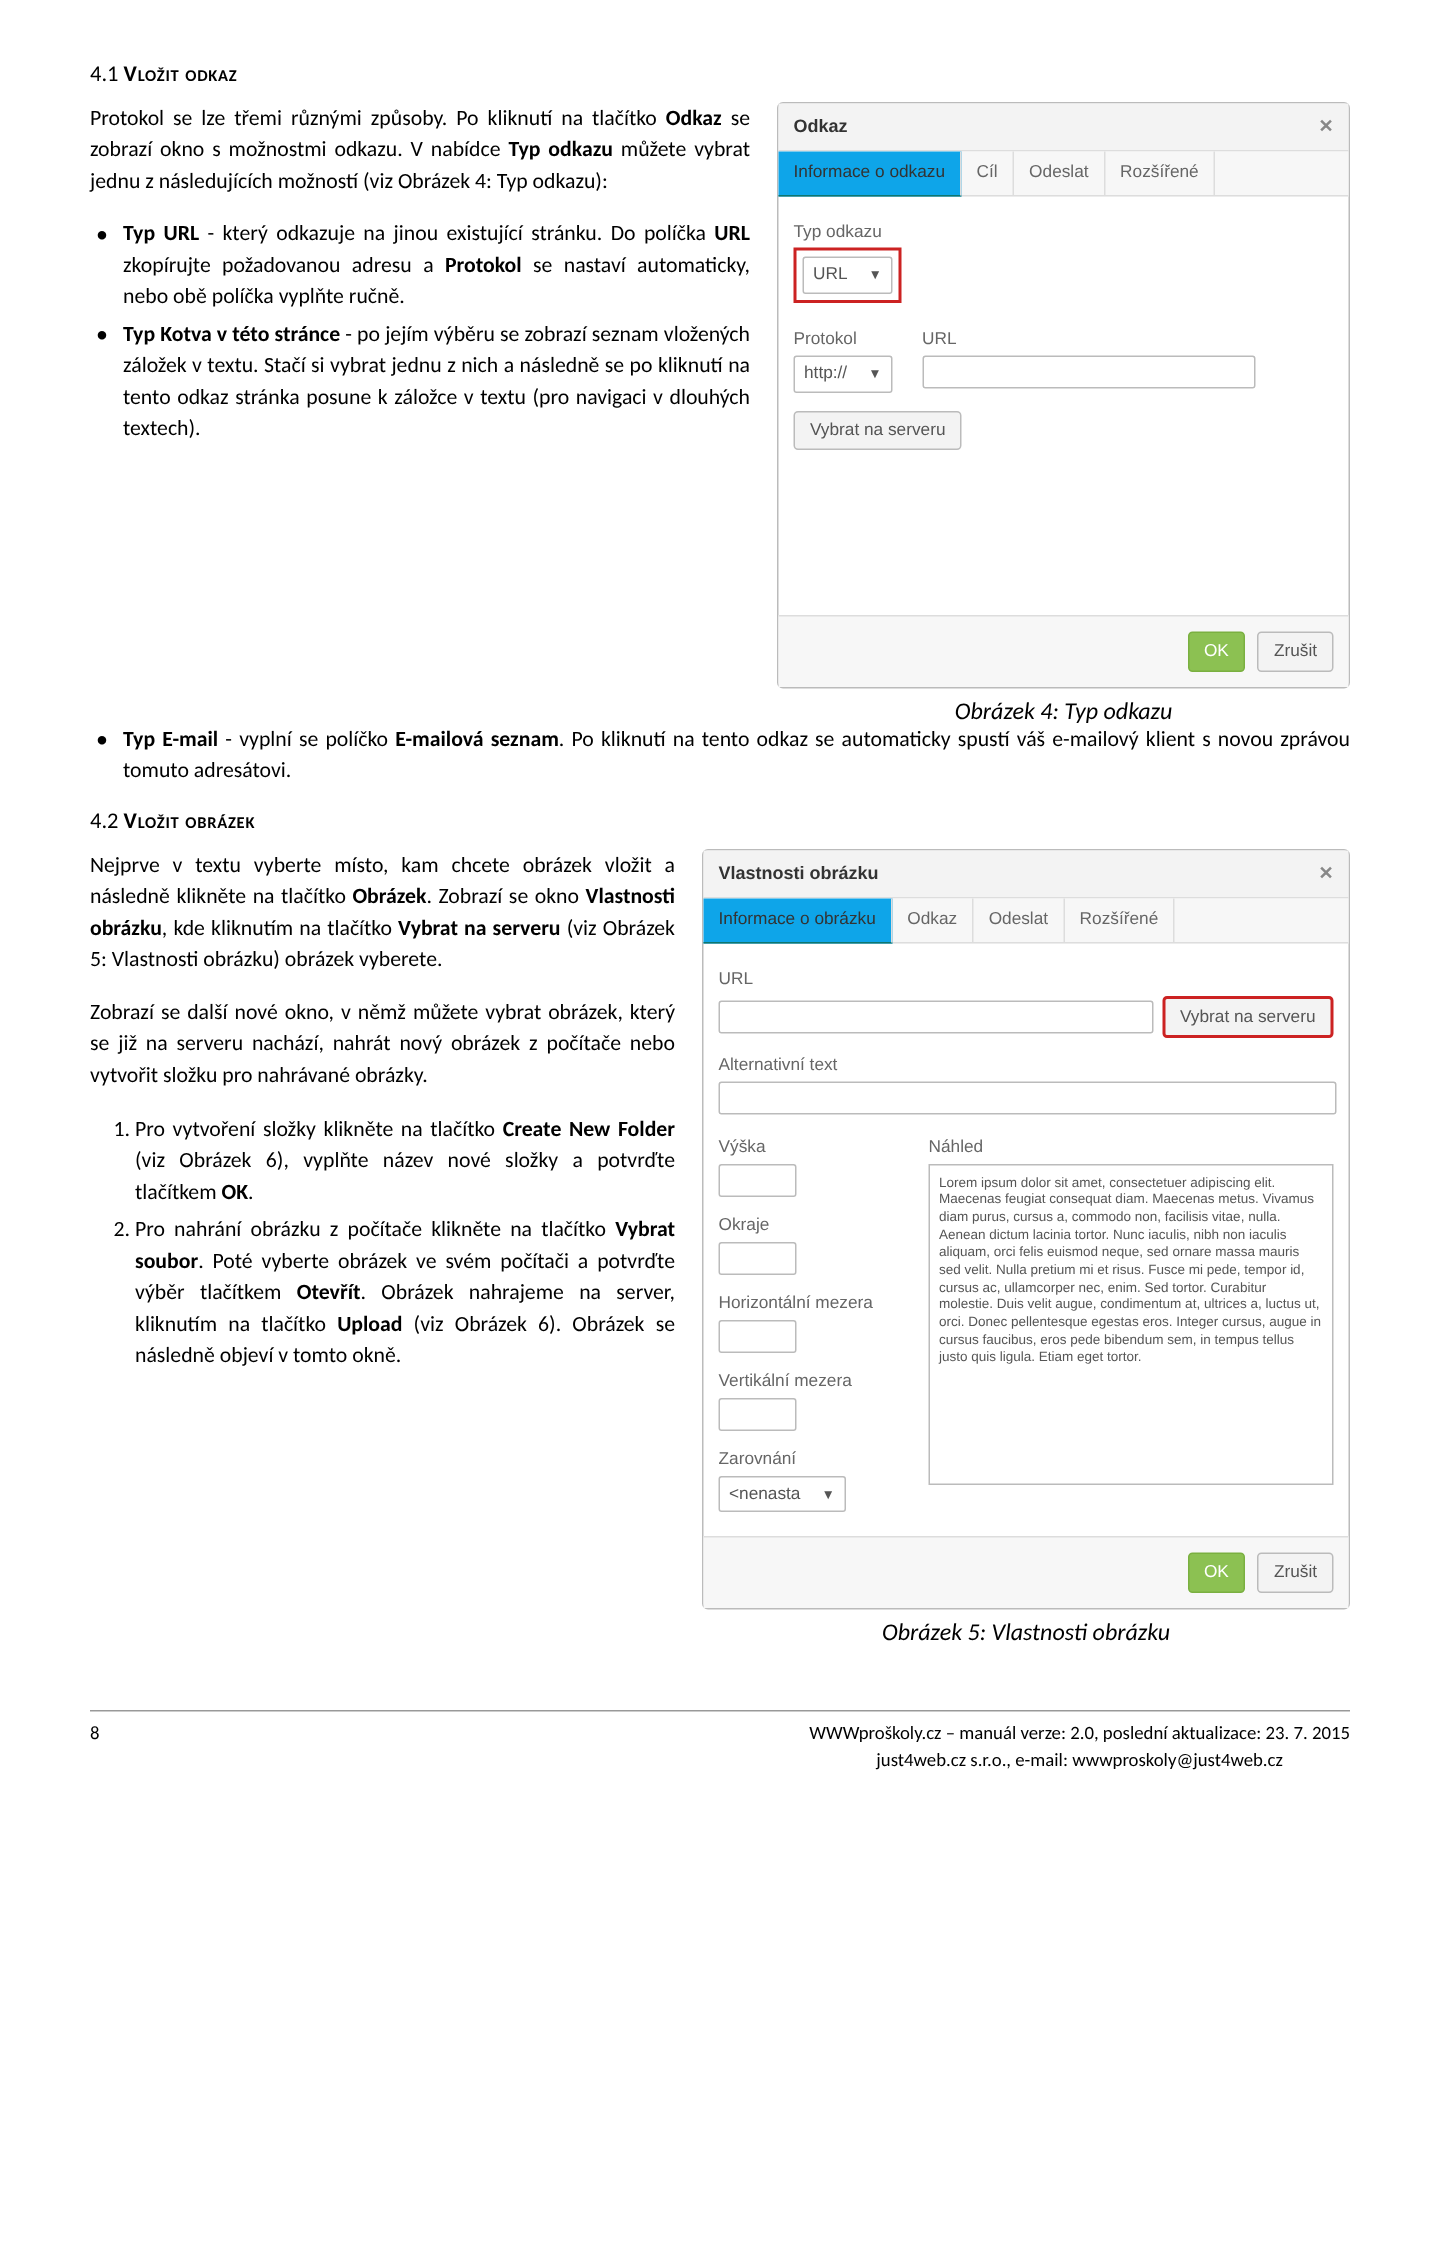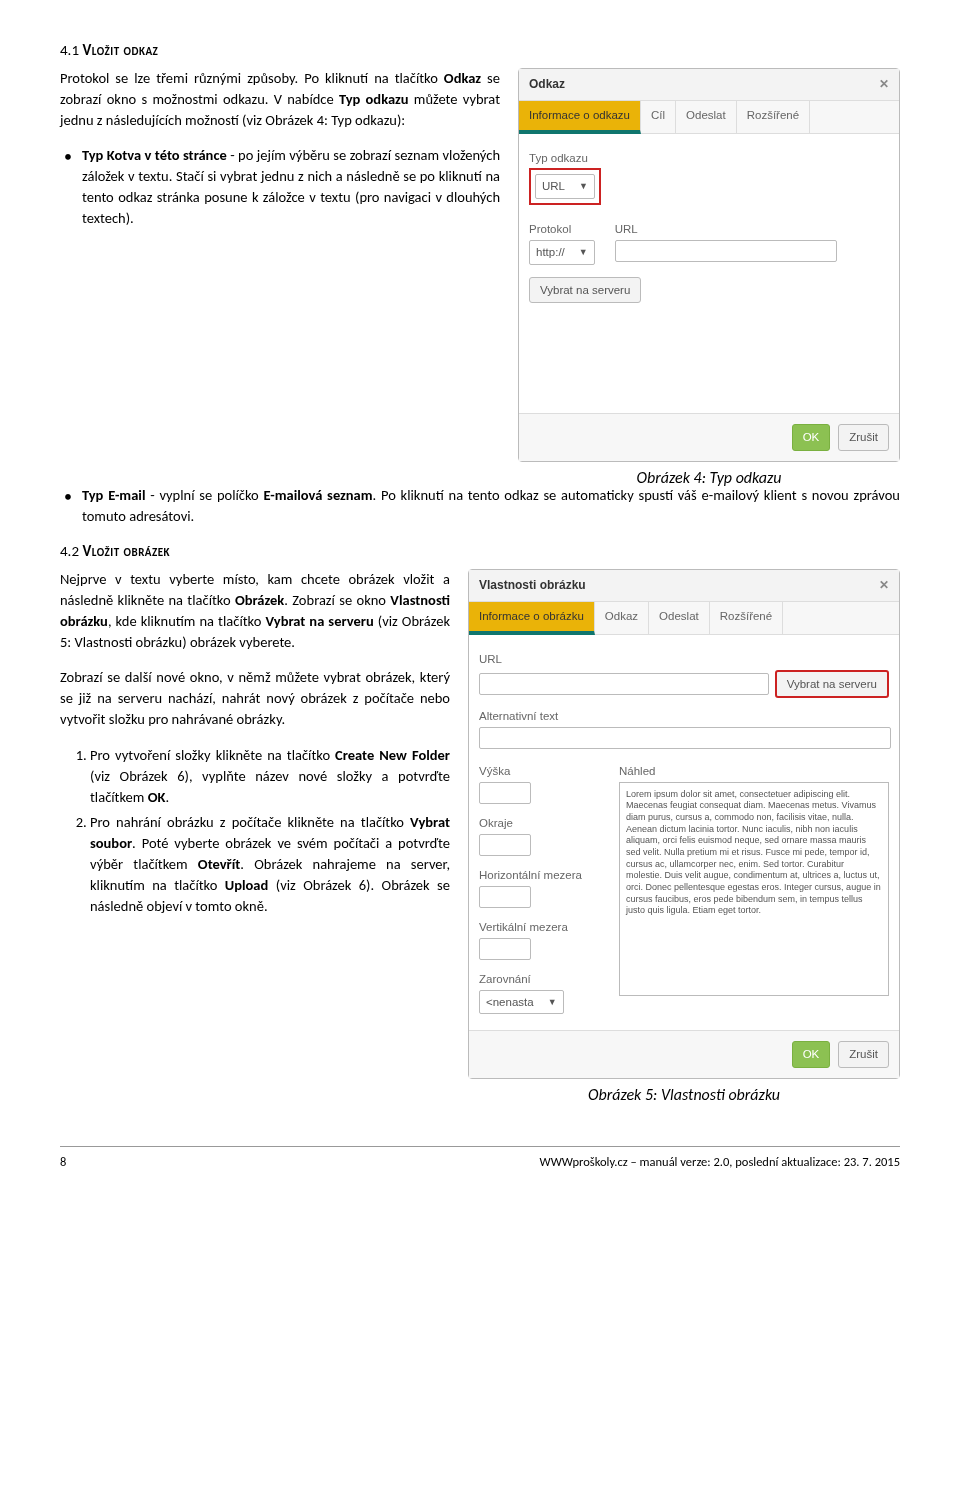--- a/index.html
+++ b/index.html
@@ -98,23 +98,23 @@
     background: #f7f7f7;
     border-bottom: 1px solid #ddd;
   }
   .tab {
     padding: 6px 10px;
     border-right: 1px solid #ddd;
     color: #666;
     font-size: 11.5px;
   }
   .tab.active {
-    background: #eab308;
+    background: #0ea5e9;
     color: #333;
-    border-bottom: 4px solid #0f766e;
+    border-bottom: 1px solid #0f766e;
     margin-bottom: -1px;
   }
   .dlg-body {
     padding: 10px;
   }
   .field-label {
     font-size: 11.5px;
     color: #666;
     margin-top: 6px;
     margin-bottom: 2px;
@@ -214,20 +214,23 @@
   <span class="num">4.1</span>
   <span class="title">Vložit odkaz</span>
 </div>
 
 <div class="two-col">
   <div class="left">
     <p style="margin-top:0">
       <span>Protokol se lze třemi různými způsoby. Po kliknutí na tlačítko </span><span class="bold">Odkaz</span><span> se zobrazí okno s možnostmi odkazu. V nabídce </span><span class="bold">Typ odkazu</span><span> můžete vybrat jednu z následujících možností (viz Obrázek 4: Typ odkazu):</span>
     </p>
     <ul class="bullets">
+      <li>
+        <span class="bold">Typ URL</span><span> - který odkazuje na jinou existující stránku. Do políčka </span><span class="bold">URL</span><span> zkopírujte požadovanou adresu a </span><span class="bold">Protokol</span><span> se nastaví automaticky, nebo obě políčka vyplňte ručně.</span>
+      </li>
       <li>
         <span class="bold">Typ Kotva v této stránce</span><span> - po jejím výběru se zobrazí seznam vložených záložek v textu. Stačí si vybrat jednu z nich a následně se po kliknutí na tento odkaz stránka posune k záložce v textu (pro navigaci v dlouhých textech).</span>
       </li>
     </ul>
   </div>
   <div class="right">
     <div class="figure">
       <div class="dialog dlg1">
         <div class="dlg-title">
           <span>Odkaz</span>
@@ -361,14 +364,15 @@
       </div>
       <div class="caption">Obrázek 5: Vlastnosti obrázku</div>
     </div>
   </div>
 </div>
 
 <div class="footer">
   <div>8</div>
   <div class="footer-right">
     <div>WWWproškoly.cz – manuál verze: 2.0, poslední aktualizace: 23. 7. 2015</div>
+    <div>just4web.cz s.r.o., e-mail: wwwproskoly@just4web.cz</div>
   </div>
 </div>
 
 </body></html>

